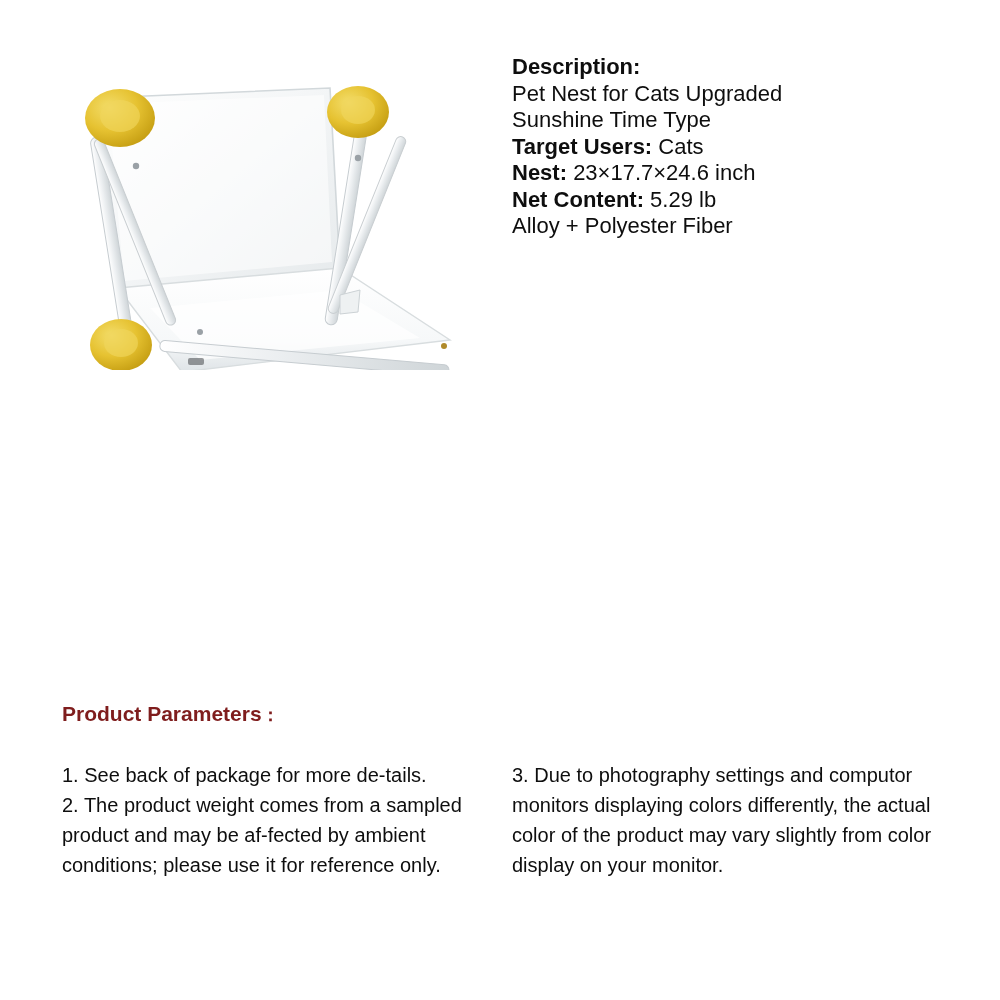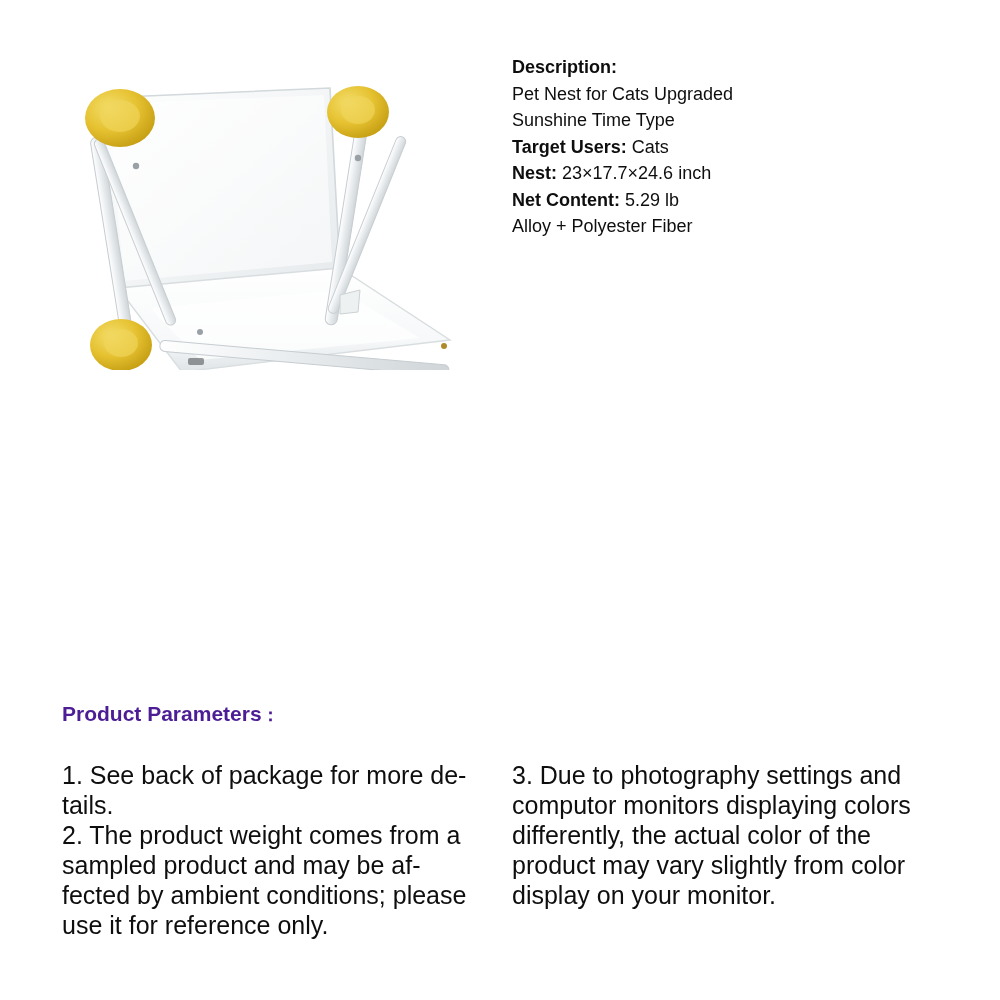--- a/index.html
+++ b/index.html
@@ -30,48 +30,48 @@
     width: 420px;
     height: 330px;
   }
 
   
   .spec-block {
     position: absolute;
     left: 512px;
     top: 54px;
     width: 440px;
-    font-size: 18px;
+    font-size: 22px;
     line-height: 26.5px;
     color: #0e0e0e;
   }
   .spec-line {
     white-space: normal;
   }
   .spec-label {
     font-weight: bold;
   }
 
   
   .params-heading {
     position: absolute;
     left: 62px;
     top: 702px;
     font-size: 21px;
     font-weight: bold;
-    color: #4c1d95;
+    color: #7f1d1d;
   }
   .params-heading .colon {
     font-weight: bold;
     font-size: 18px;
   }
 
   .params-col {
     position: absolute;
-    font-size: 25px;
+    font-size: 20px;
     line-height: 30px;
     color: #0e0e0e;
   }
   .params-col-left {
     left: 62px;
     top: 760px;
     width: 425px;
   }
   .params-col-right {
     left: 512px;

